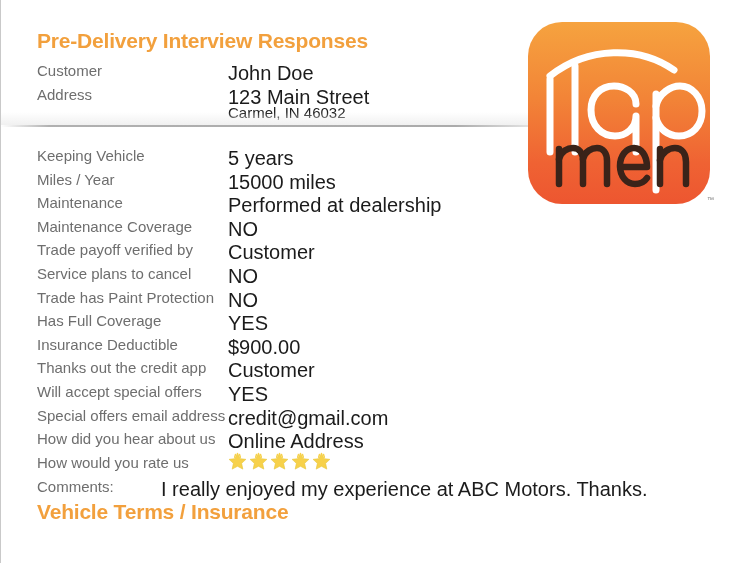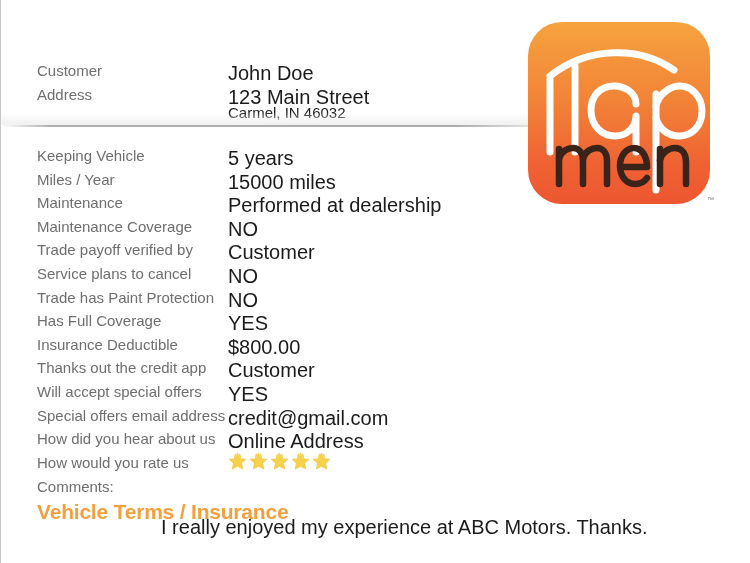--- a/index.html
+++ b/index.html
@@ -69,21 +69,21 @@
     white-space: nowrap;
   }
   .field-value {
     position: absolute;
     top: 0;
     font-size: 20px;
     color: #1b1b1b;
     white-space: nowrap;
   }
   .v-col    { left: 191px; }
-  .v-col-2  { left: 124px; margin-top: 38px; }
+  .v-col-2  { left: 124px; }
 
   .addr-line2 {
     position: absolute;
     left: 191px;
     top: 18px;
     font-size: 15px;
     color: #1b1b1b;
     white-space: nowrap;
   }
 
@@ -137,20 +137,21 @@
     height: 9px;
     overflow: hidden;
     white-space: nowrap;
   }
 </style>
 </head>
 <body>
 
 <div id="page">
 
+  <div id="title-main" class="section-title">Pre-Delivery Interview Responses</div>
 
   <div class="field-row" style="top:62px;">
     <span class="field-label">Customer</span>
     <span class="field-value v-col">John Doe</span>
   </div>
 
   <div class="field-row" style="top:86px; height:40px;">
     <span class="field-label">Address</span>
     <span class="field-value v-col">123 Main Street</span>
     <span class="addr-line2">Carmel, IN 46032</span>
@@ -187,21 +188,21 @@
       <div class="field-row" style="top: 288.6px;">
         <span class="field-label">Trade has Paint Protection</span>
         <span class="field-value v-col">NO</span>
       </div>
       <div class="field-row" style="top: 312.2px;">
         <span class="field-label">Has Full Coverage</span>
         <span class="field-value v-col">YES</span>
       </div>
       <div class="field-row" style="top: 335.8px;">
         <span class="field-label">Insurance Deductible</span>
-        <span class="field-value v-col">$800.00</span>
+        <span class="field-value v-col">$900.00</span>
       </div>
       <div class="field-row" style="top: 359.4px;">
         <span class="field-label">Thanks out the credit app</span>
         <span class="field-value v-col">Customer</span>
       </div>
       <div class="field-row" style="top: 383px;">
         <span class="field-label">Will accept special offers</span>
         <span class="field-value v-col">YES</span>
       </div>
       <div class="field-row" style="top: 406.6px;">

